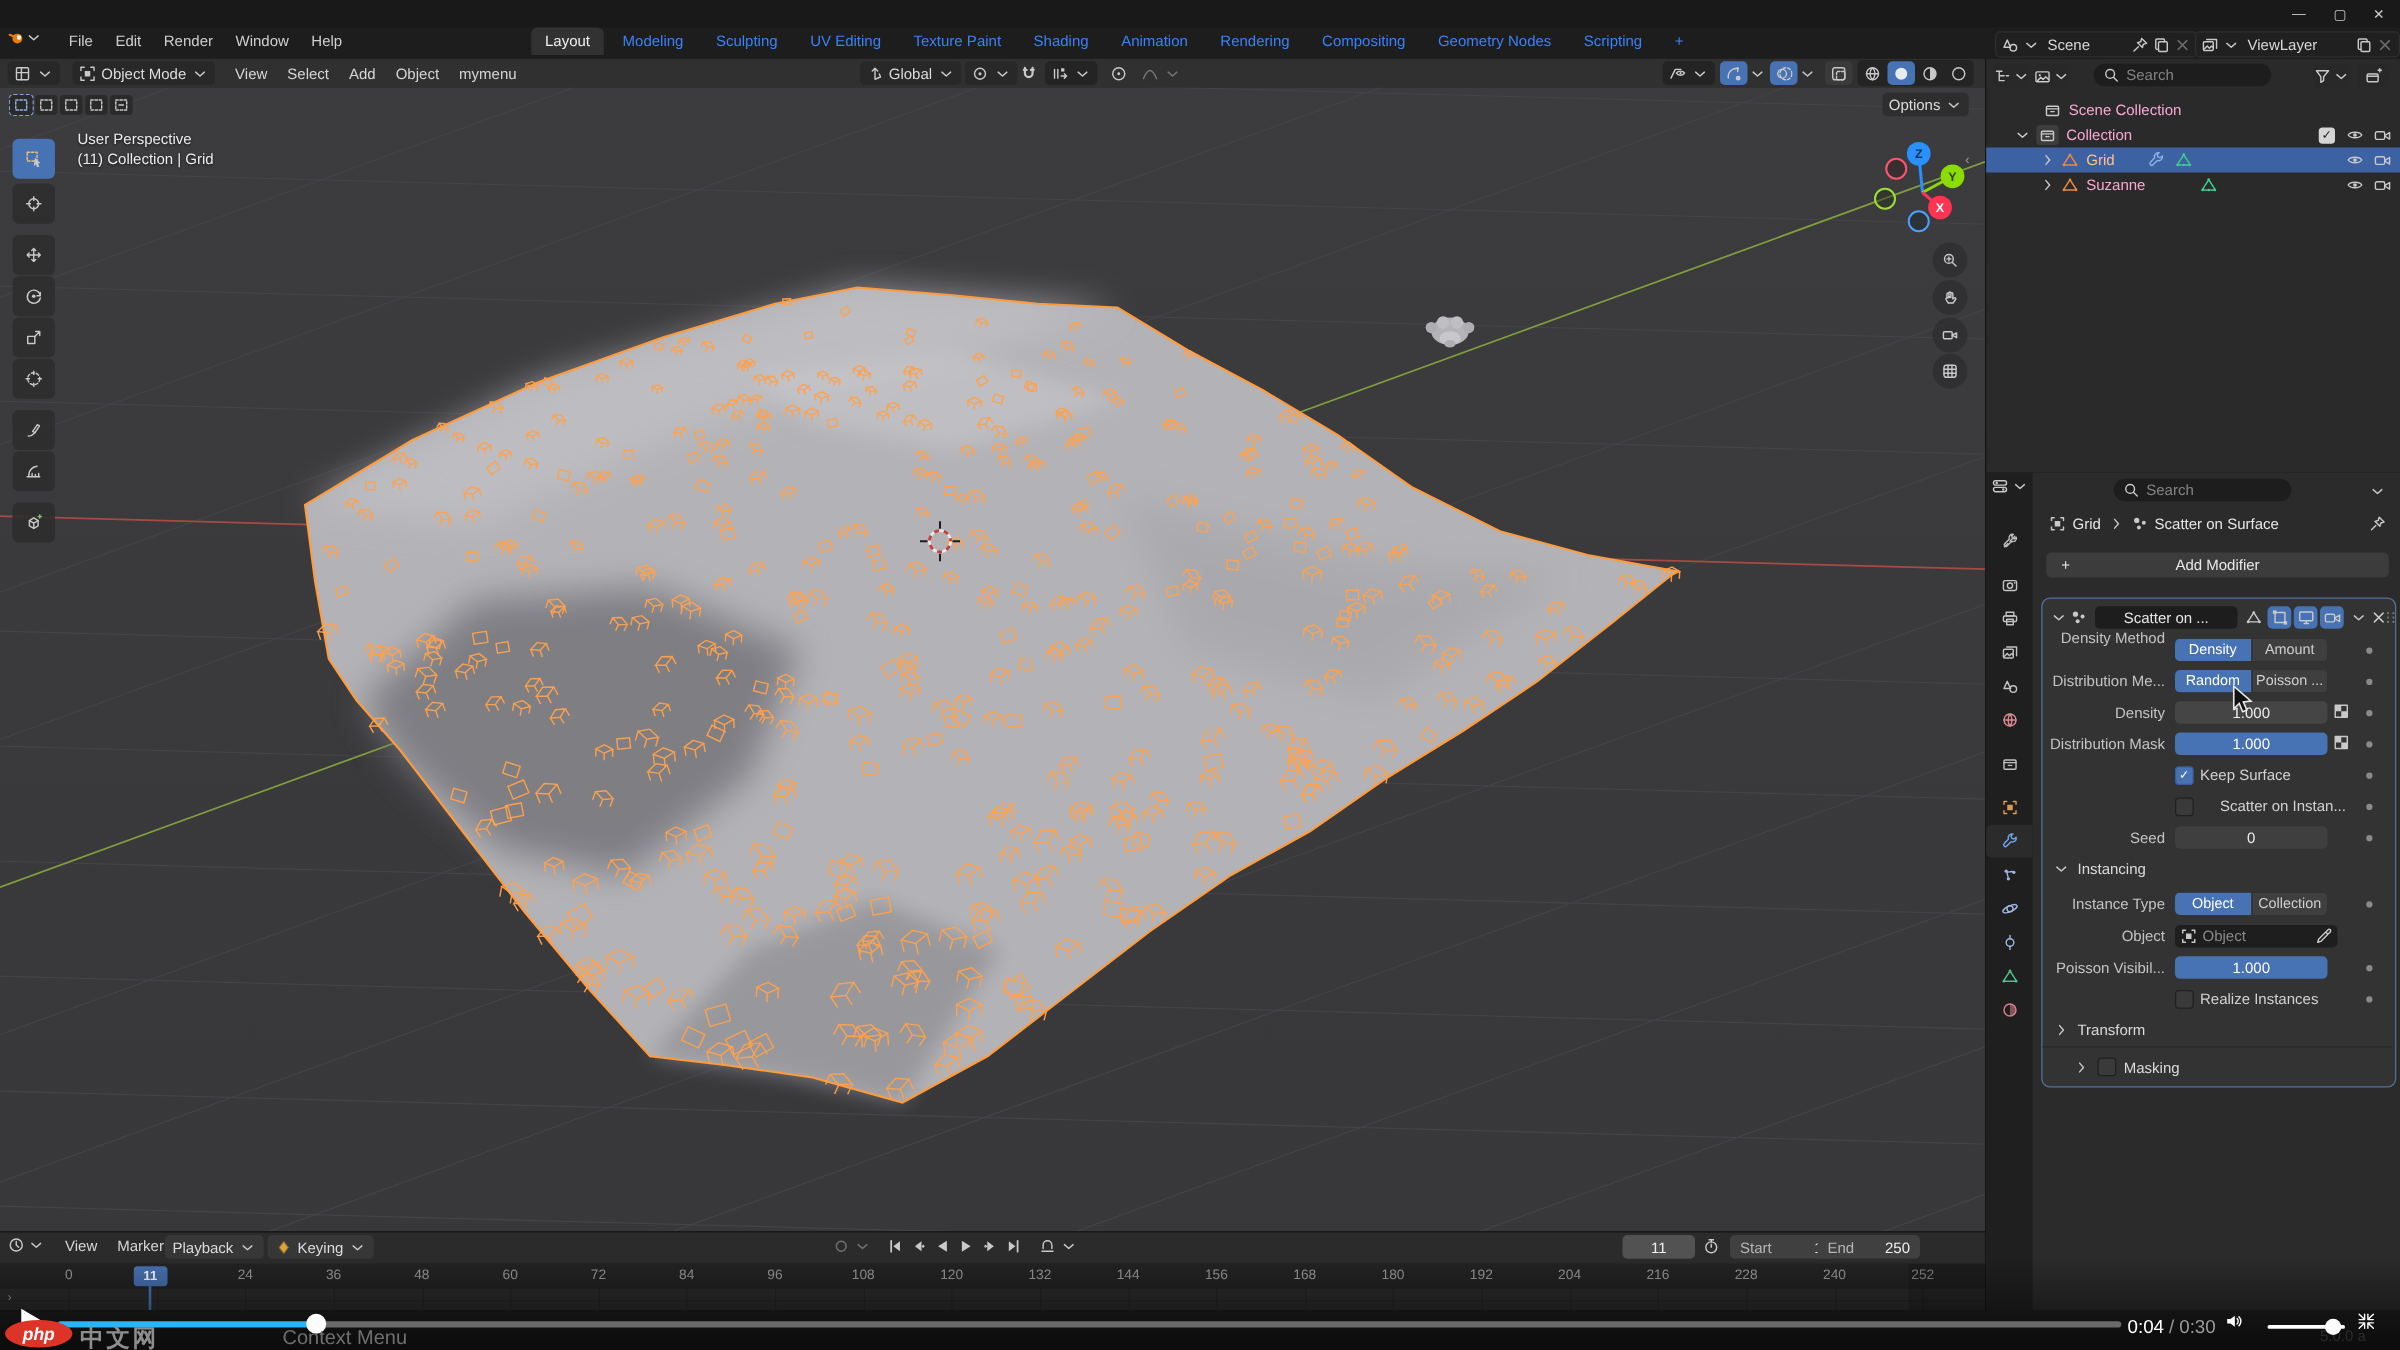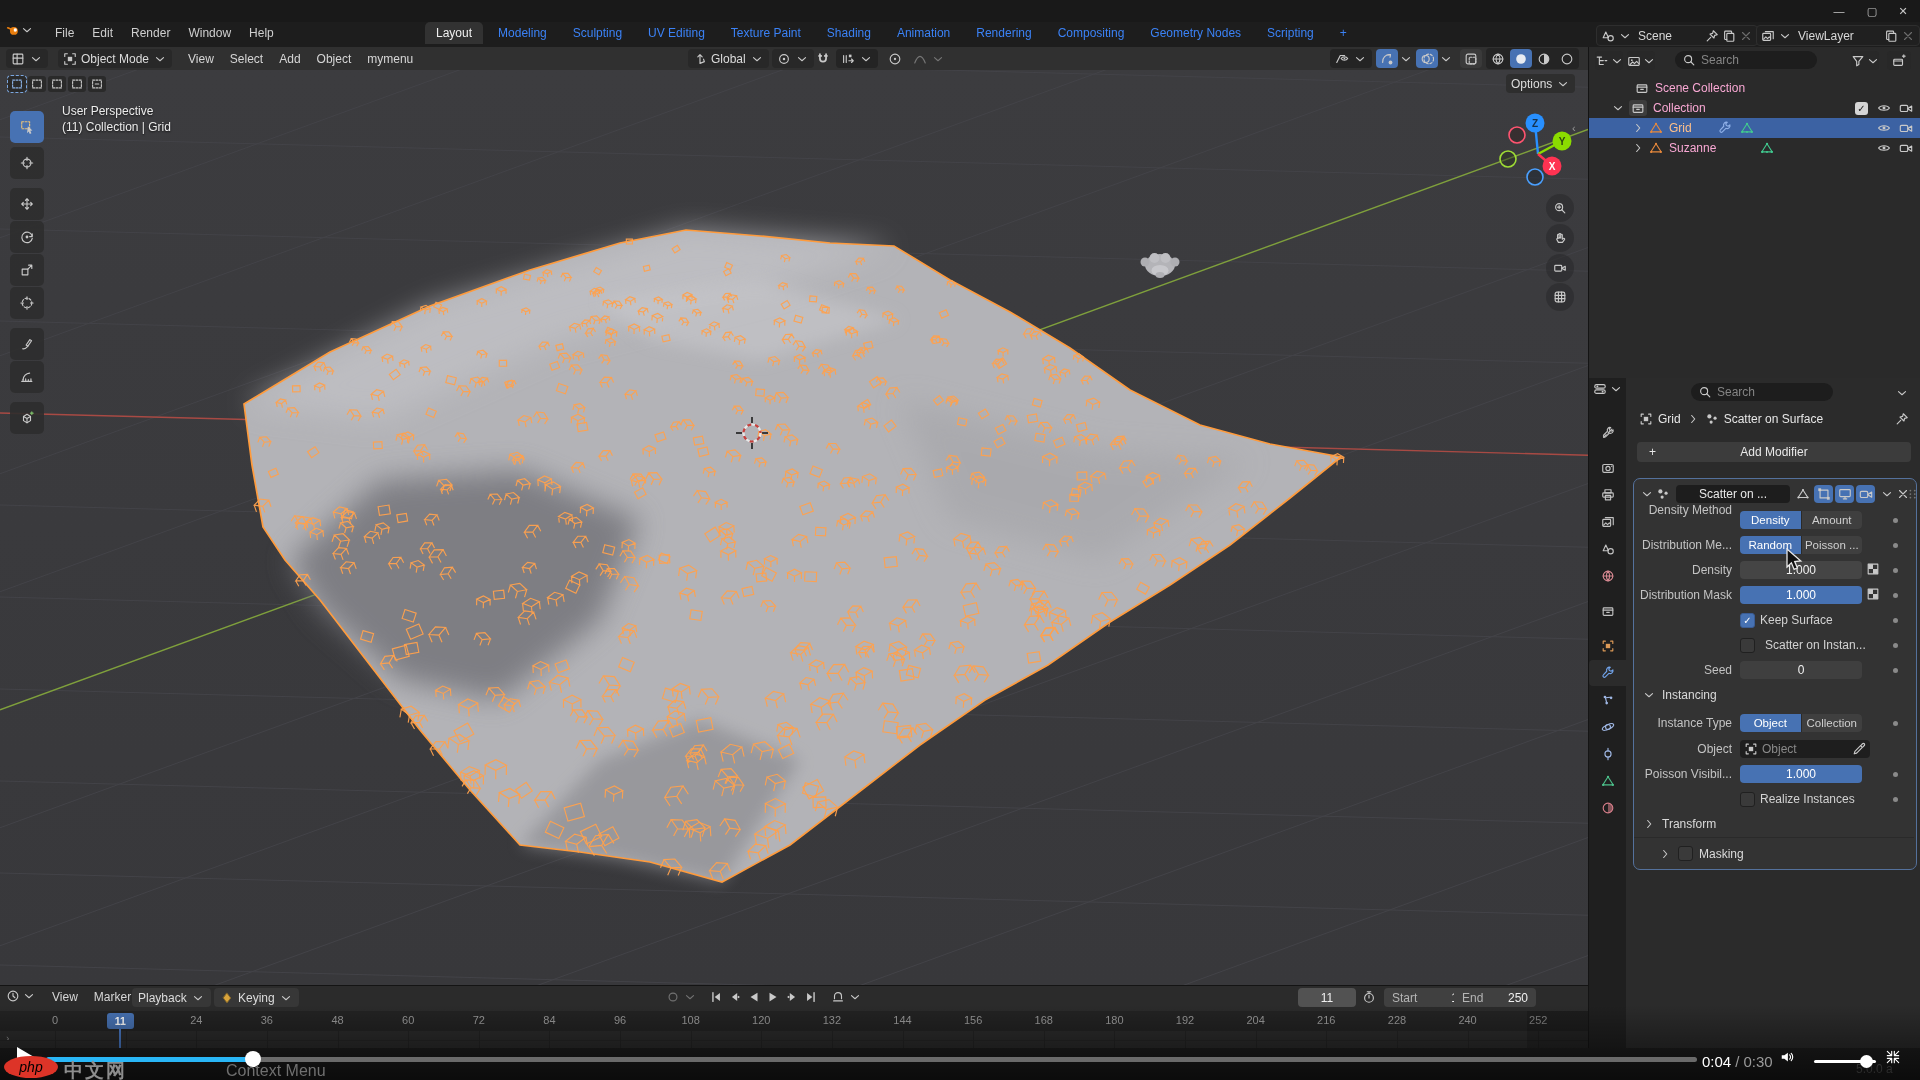--- a/index.html
+++ b/index.html
@@ -2492,21 +2492,21 @@
           <rect x="8" y="8" width="5.5" height="5.5" fill="currentColor" stroke="none"></rect>
         </svg>
       </span>
     <span class="kdot" style="left:259px;top:114px"></span>
 
     <div class="cb checked" style="left:106px;top:134px">✓</div>
     <div class="cblabel" style="left:126px;top:134px">Keep Surface</div>
     <span class="kdot" style="left:259px;top:139px"></span>
 
     <div class="cb" style="left:106px;top:159px"></div>
-    <div class="cblabel" style="left:131px;top:159px">Scatter on Instan...</div>
+    <div class="cblabel" style="left:142px;top:159px">Scatter on Instan...</div>
     <span class="kdot" style="left:259px;top:164px"></span>
 
     <div class="plabel" style="top:184px">Seed</div>
     <div class="numfield" style="left:106px;top:182px;width:122px;background:#3f3f3f">0</div>
     <span class="kdot" style="left:259px;top:189px"></span>
 
     <div class="shead" style="left:8px;top:209px">
       <span class="icon">
           <svg viewBox="0 0 16 16" width="14" height="14" fill="none" stroke="currentColor" stroke-width="1.3" stroke-linecap="round" stroke-linejoin="round">
             <path d="M4 6.5L8 10l4-3.5"></path>
@@ -2761,21 +2761,21 @@
 <div id="shade" class="abs"></div>
 
 <svg class="abs" style="left:16px;top:1046px" width="20" height="22" viewBox="0 0 20 22">
     <path d="M1 1l17 10L1 21z" fill="#fff"></path>
   </svg>
 <div class="abs" style="left:46px;top:1057px;width:207px;height:5px;background:#29b6f6;border-radius:3px"></div>
 <div class="abs" style="left:253px;top:1057px;width:1444px;height:5px;background:rgba(255,255,255,.38);border-radius:3px"></div>
 <div class="abs" style="left:245px;top:1051px;width:16px;height:16px;background:#fff;border-radius:50%"></div>
 
 <div class="abs" style="left:4px;top:1056px;width:54px;height:22px;background:#dd3428;border-radius:50%;display:flex;align-items:center;justify-content:center">
-  <span style="color:#000000;font-weight:normal;font-style:italic;font-size:14px">php</span>
+  <span style="color:#ffffff;font-weight:bold;font-style:italic;font-size:14px">php</span>
 </div>
 <span class="abs wm-site" style="left:64px;top:1058px">中文网</span>
 <span class="abs wm-ctx" style="left:226px;top:1062px">Context Menu</span>
 
 <div class="abs row" style="left:1702px;top:1053px;gap:4px;font-size:15px">
   <span style="color:#fff">0:04</span>
   <span style="color:#9a9a9a">/</span>
   <span style="color:#9a9a9a">0:30</span>
 </div>
 <span class="icon abs" style="left:1780px;top:1050px;color:#fff">

